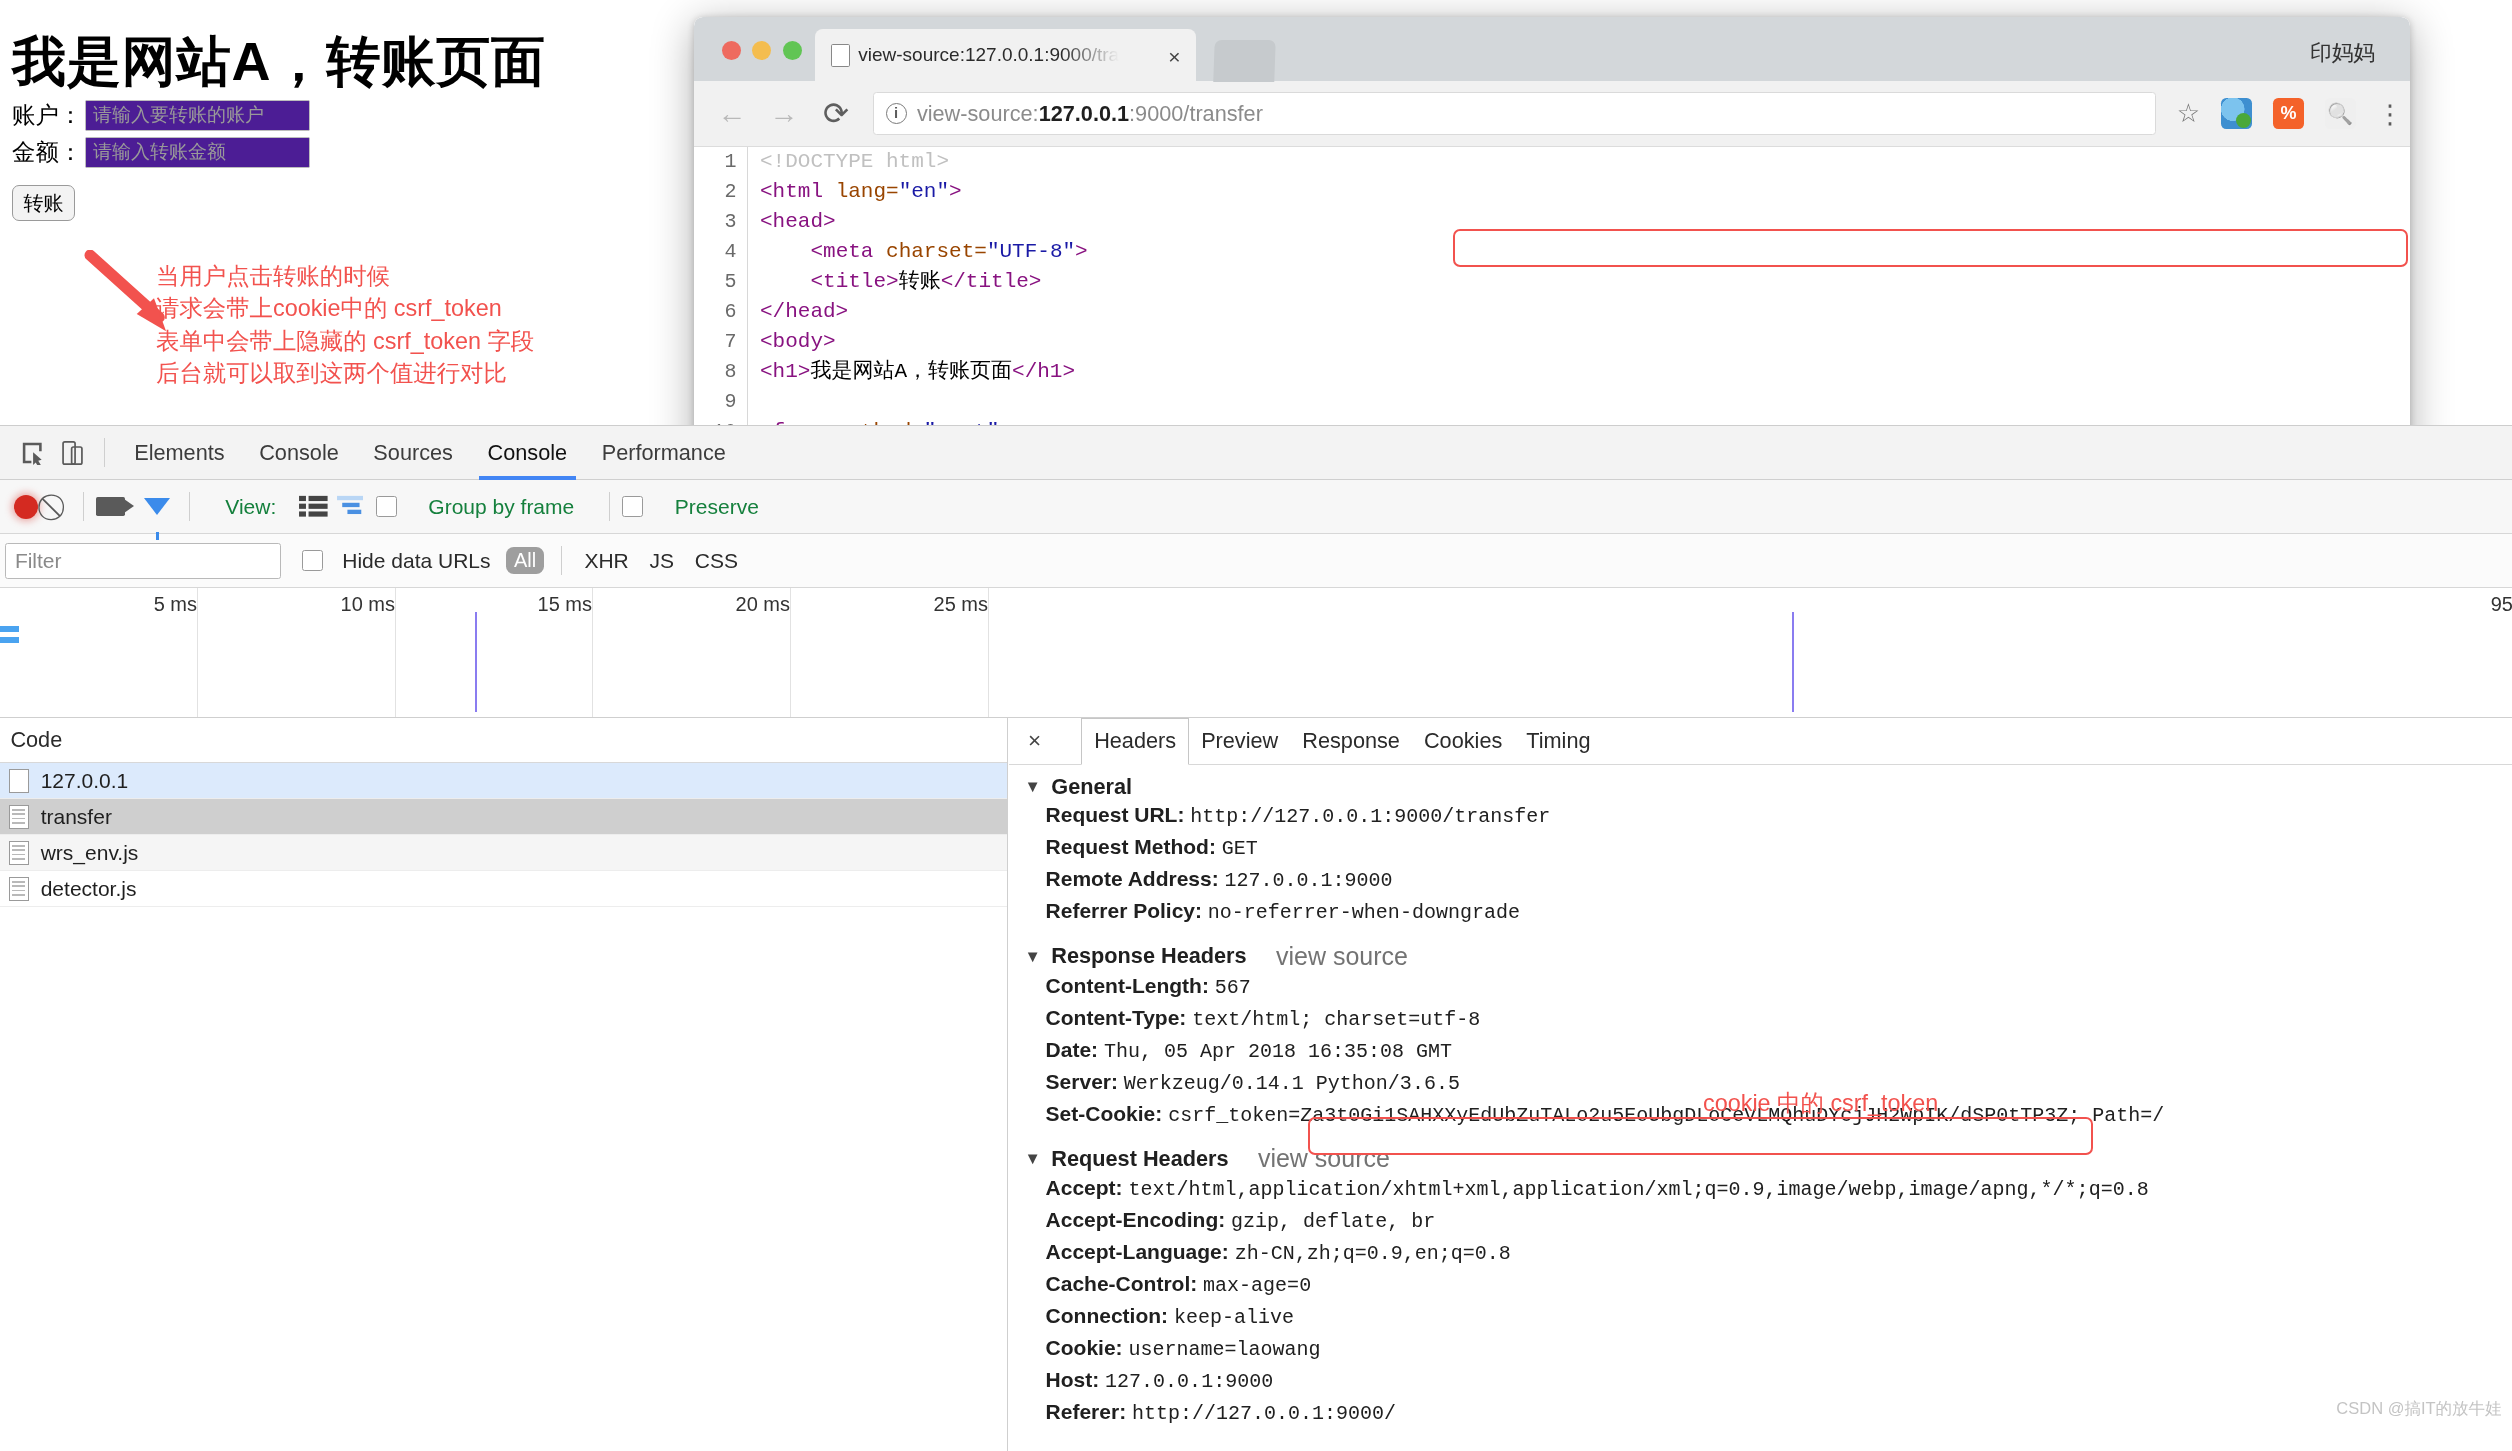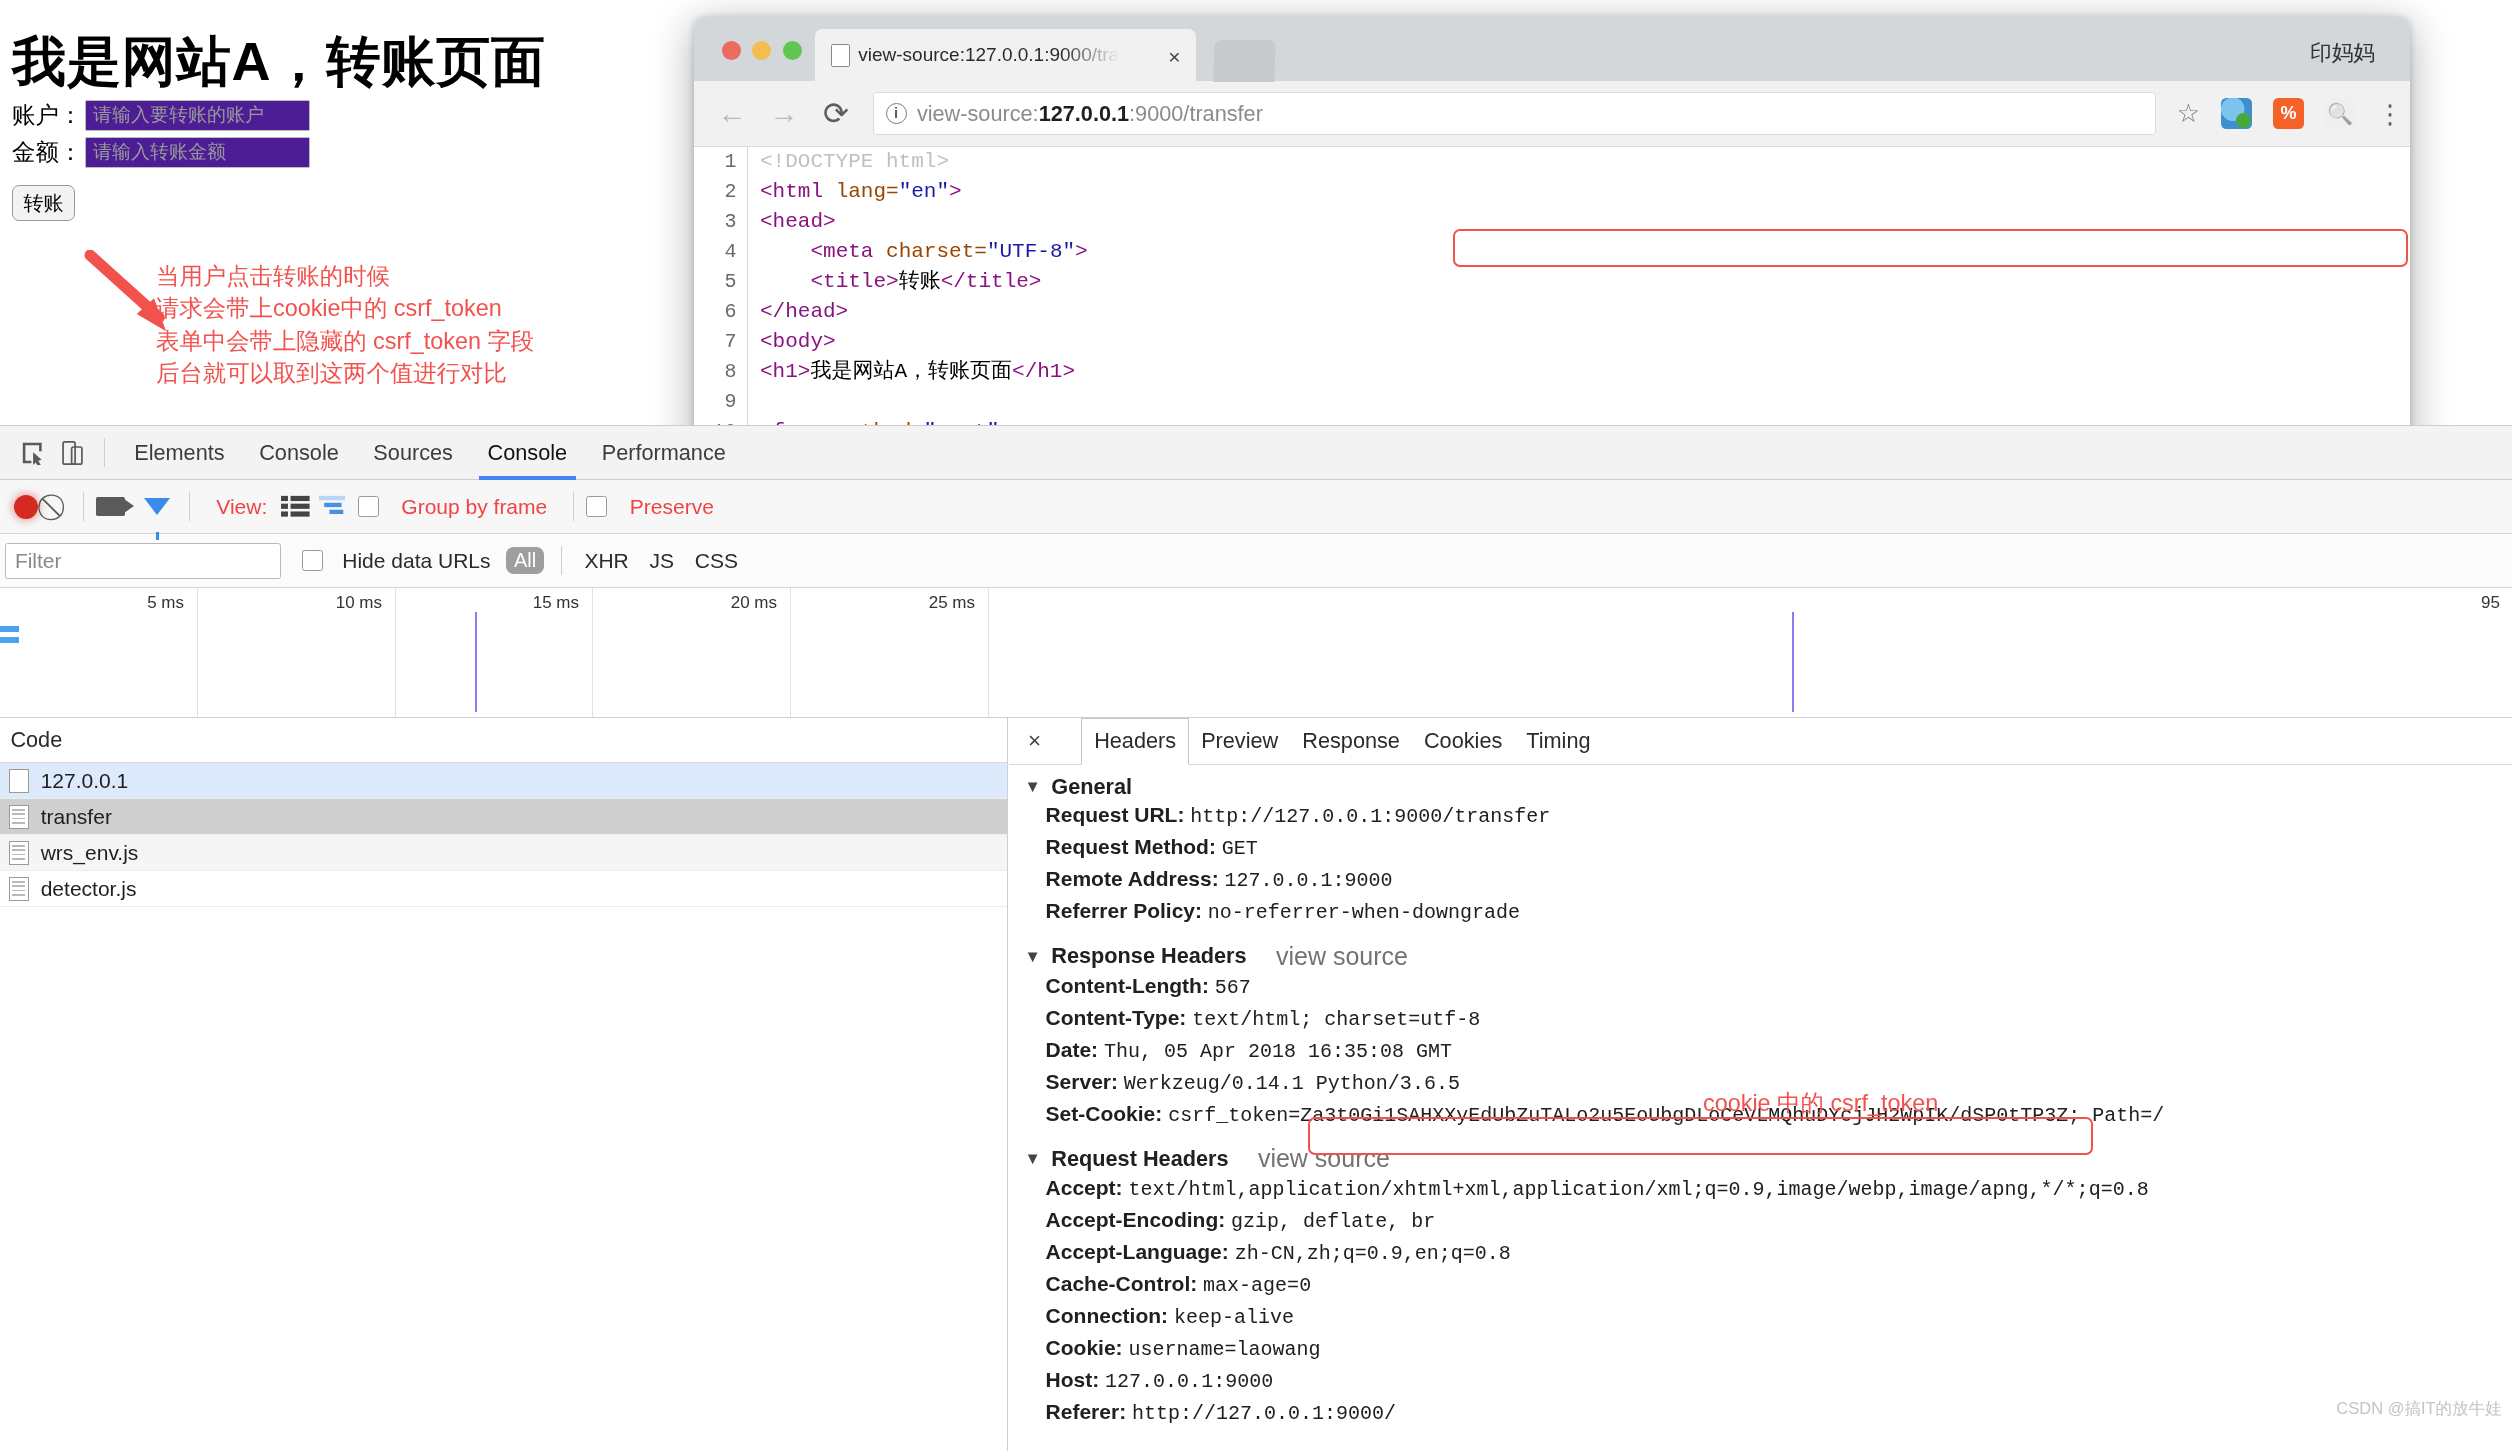--- a/index.html
+++ b/index.html
@@ -142,42 +142,42 @@
   }
   .rec-dot { width:24px; height:24px; border-radius:50%; background:#d42a21;
     box-shadow:0 0 7.8px 2.6px rgba(212,42,33,.35); margin-right:19px; }
   .clear-ico { font-size:26px; color:#5a5a5a; margin-right:14px; }
   .cam-ico { width:29.5px; height:19px; background:#5a5a5a; position:relative; border-radius:1.7px; margin-right:19px; }
   .cam-ico:after{content:"";position:absolute;left:28px;top:1.7px;border-left:10.4px solid #5a5a5a;
     border-top:7.8px solid transparent;border-bottom:7.8px solid transparent;}
   .funnel { width:0;height:0;border-left:13px solid transparent;border-right:13px solid transparent;
     border-top:17.3px solid #3b8beb; position:relative; margin-right:7px;}
   .funnel:after{content:"";position:absolute;left:-1.7px;top:17.3px;width:3.5px;height:7.8px;background:#3b8beb;}
-  .tb-label { font-size:21px; color:#ef4444; margin:0 14px; }
+  .tb-label { font-size:21px; color:#15803d; margin:0 23px; }
   .viewbtn { width:29.5px; height:24px; margin-right:8.7px; }
   .cb { width:21px; height:21px; border:0.9px solid #9a9a9a; border-radius:2.6px; background:#fff;
     display:inline-block; vertical-align:middle; margin-right:8.7px; }
 
   .dt-filterbar {
     height:54px; display:flex; align-items:center; padding-left:5.2px; gap:0;
     border-bottom:0.9px solid #d7d7d7; background:#fbfbfb;
   }
   .filter-input {
     width:276px; height:36px; border:0.9px solid #b9b9b9; border-radius:2.6px; background:#fff;
     font-size:21px; color:#8a8a8a; padding-left:8.7px; margin-right:21px;
     font-family:"Liberation Sans", sans-serif;
   }
   .filter-input::placeholder { color:#8a8a8a; }
   .pill { background:#9e9e9e; color:#fff; border-radius:7.8px; padding:1.7px 7.8px; font-size:20px; margin:0 5.2px; }
   .ftype { font-size:21px; color:#2b2b2b; margin:0 10.4px; }
 
   
   .overview { height:130px; position:relative; background:#fff; border-bottom:0.9px solid #cfcfcf; }
   .ov-tick { position:absolute; top:0; bottom:0; border-right:0.9px solid #e2e2e2; }
-  .ov-tick span { position:absolute; right:13px; top:5.2px; font-size:17px; color:#333; white-space:nowrap; }
+  .ov-tick span { position:absolute; right:0; top:5.2px; font-size:20px; color:#333; white-space:nowrap; }
   .ov-bar { position:absolute; left:0; top:38px; width:19px; height:6px; background:#4aa3f0; }
   .ov-bar2 { position:absolute; left:0; top:49px; width:19px; height:6px; background:#4aa3f0; }
   .ov-purple { position:absolute; top:24px; bottom:5.2px; width:1.7px; background:#8a7cf0; }
 
   
   .reqlist { position:absolute; left:0; top:292px; width:1008px; bottom:0;
     border-right:0.9px solid #cfcfcf; background:#fff; }
   .rl-head { height:45px; display:flex; align-items:center; padding-left:10.4px;
     font-size:21.7px; color:#2b2b2b; border-bottom:0.9px solid #d8d8d8; }
   .rl-row { height:36px; display:flex; align-items:center; padding-left:8.7px; gap:12px;

